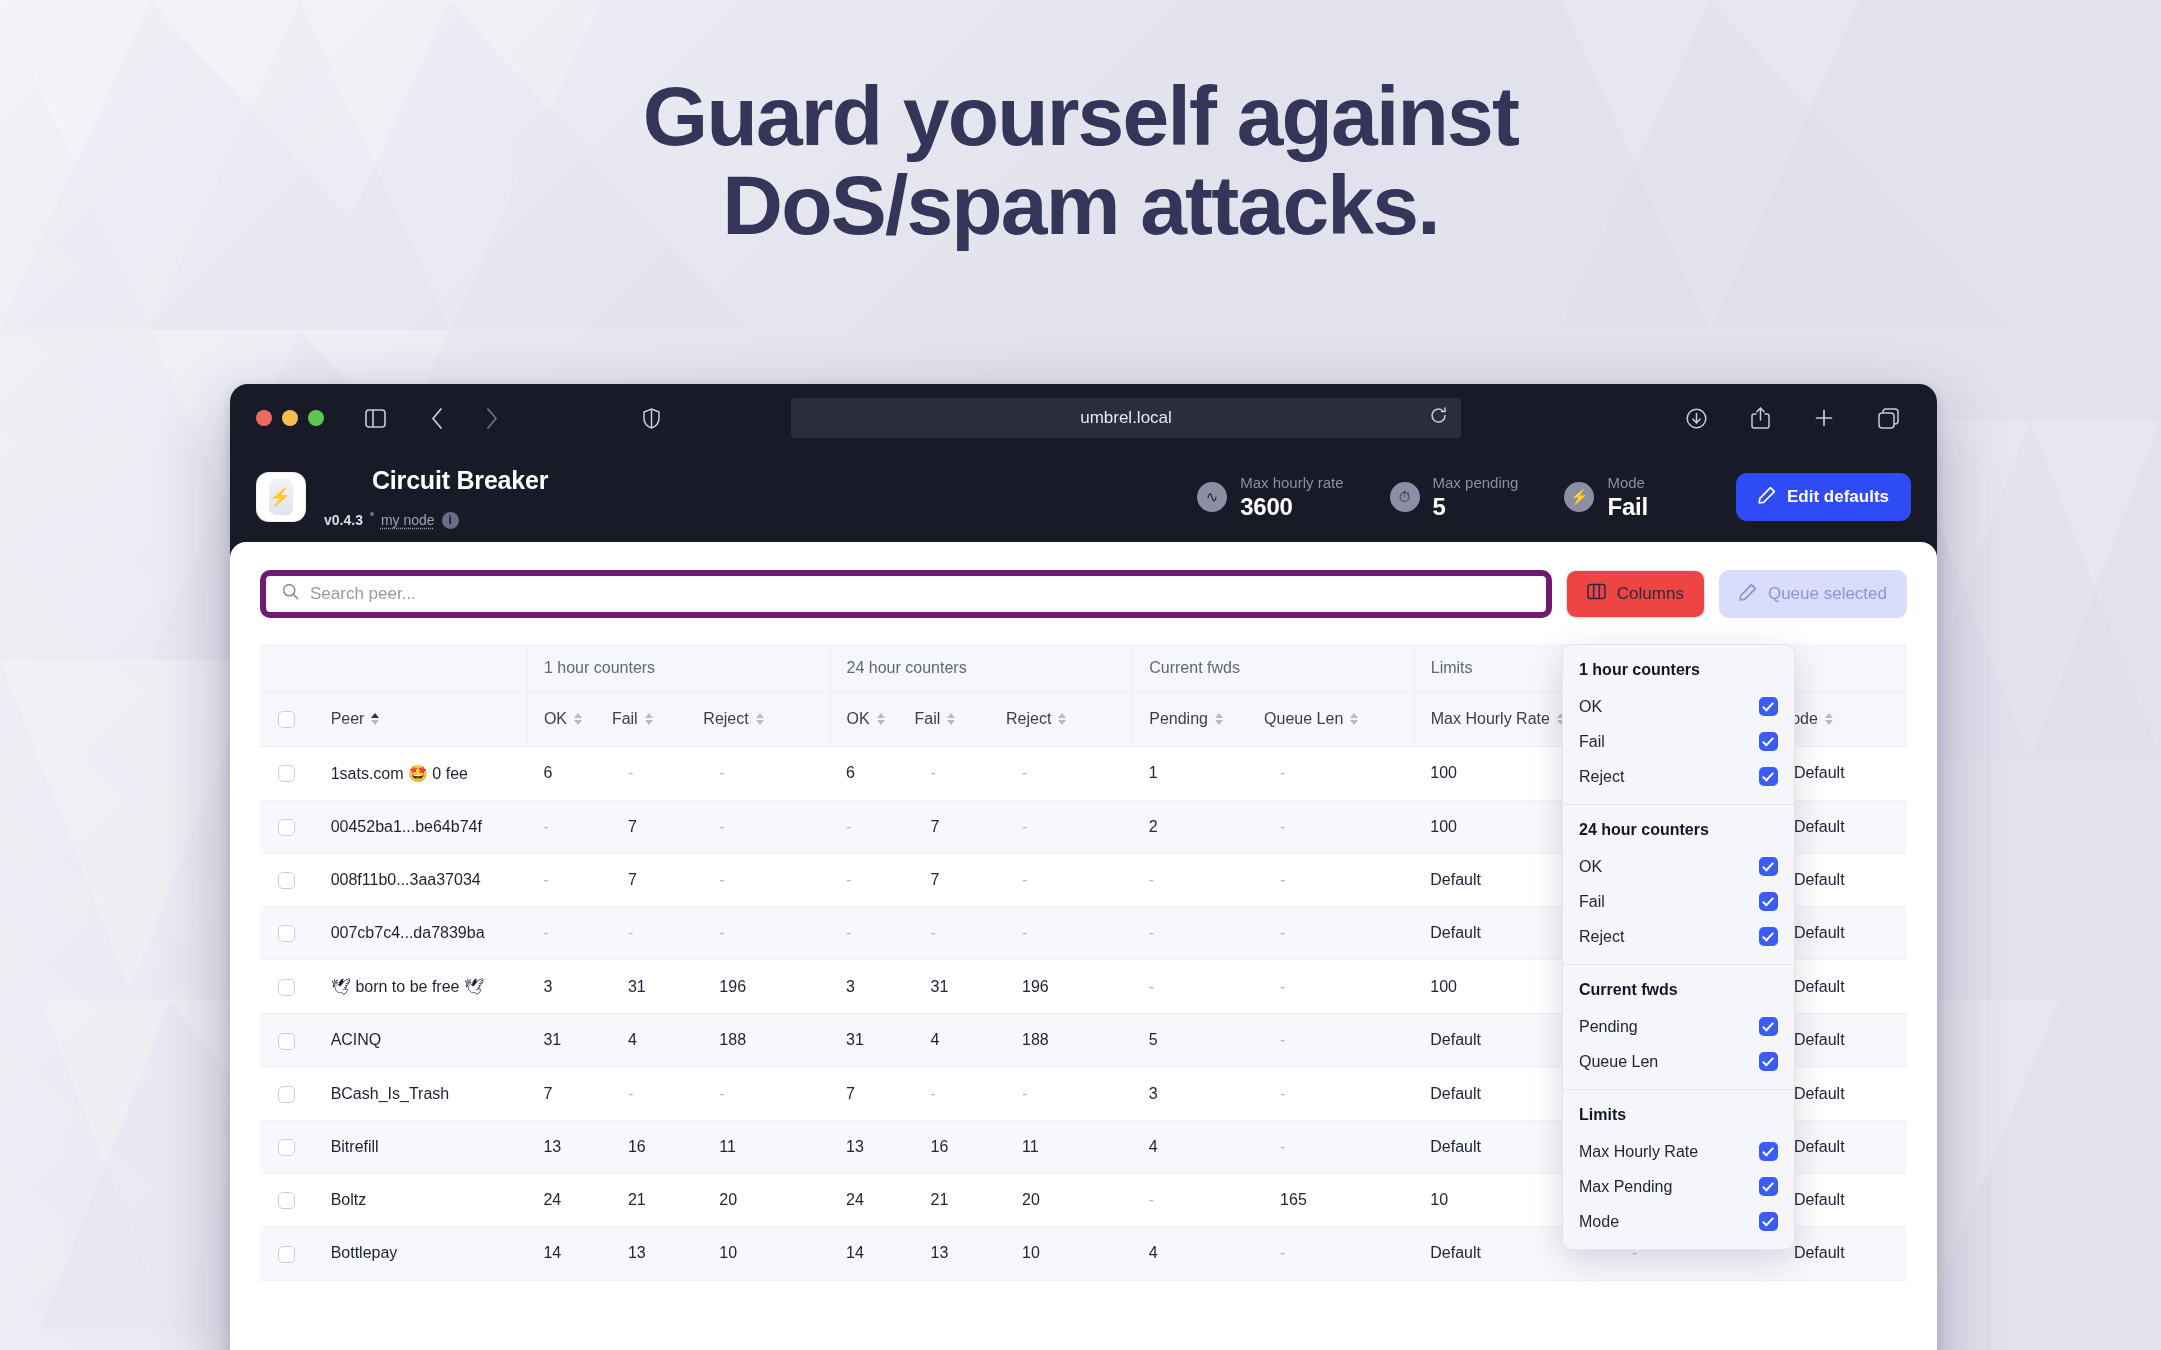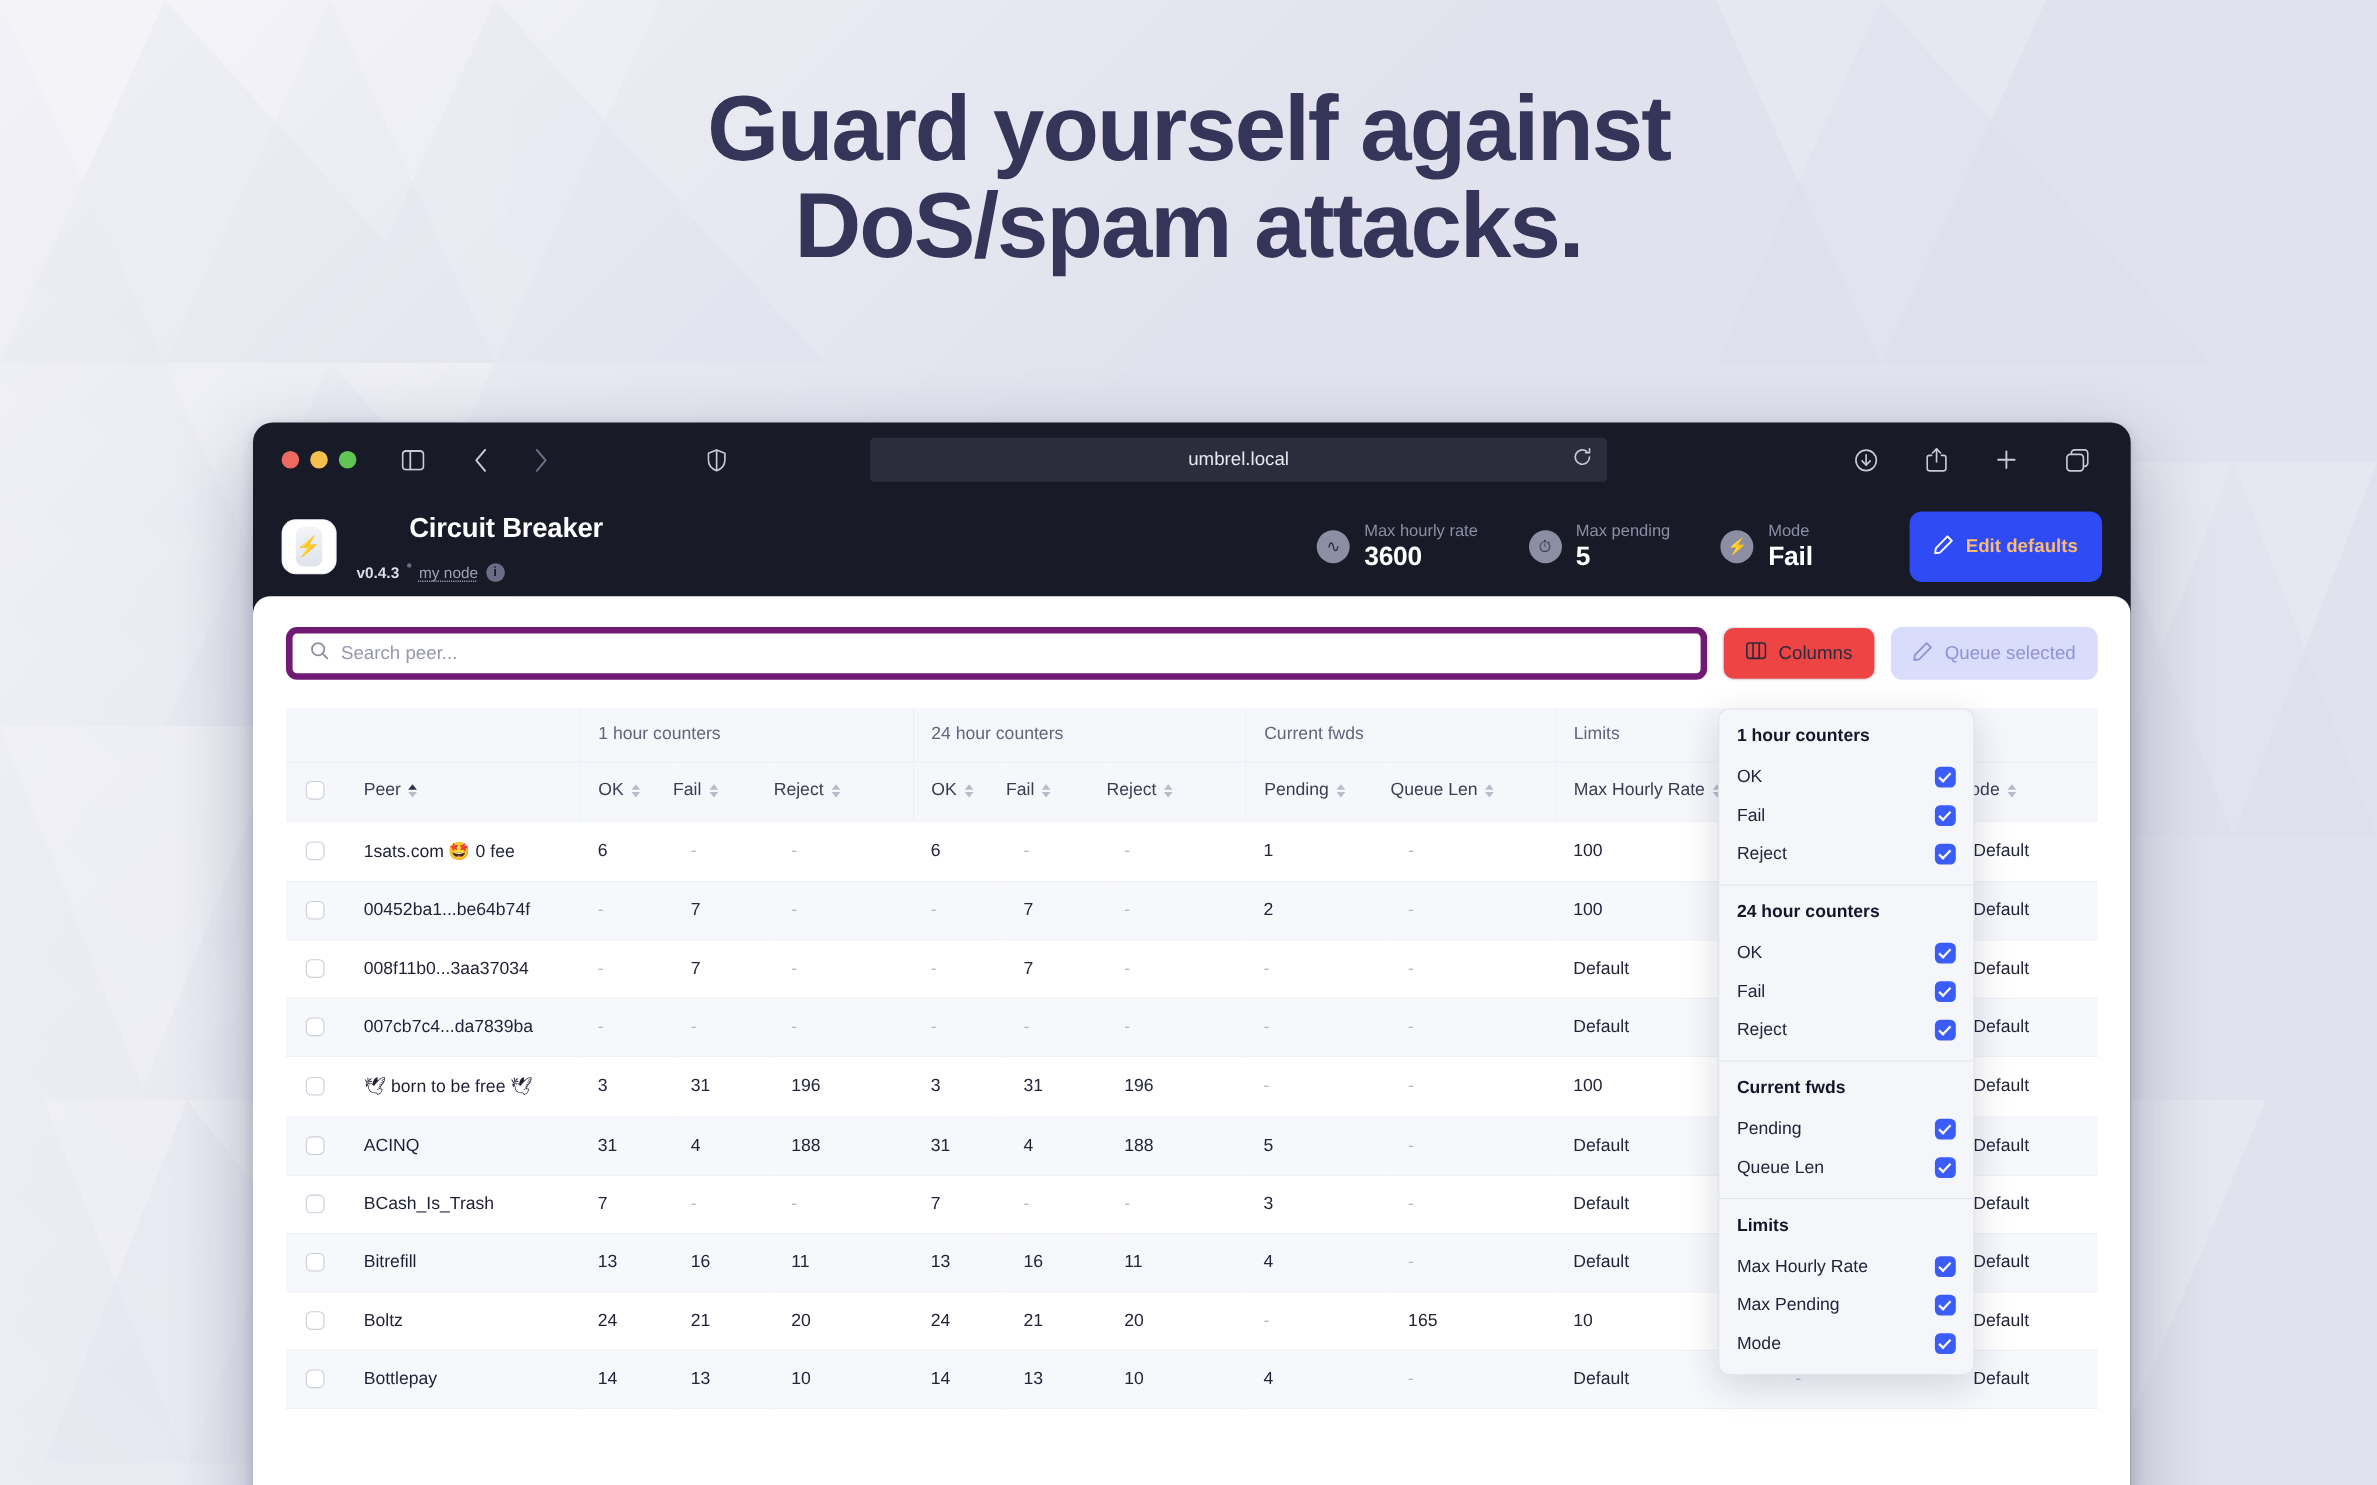--- a/index.html
+++ b/index.html
@@ -97,22 +97,22 @@
   .stat { display:flex; align-items:center; gap: 13px; }
   .stat .sicon {
     width: 30px; height: 30px; border-radius:50%; background:#8c8ea4;
     display:flex; align-items:center; justify-content:center; color:#2a2c3c; font-size:15px;
   }
   .stat .slabel { color:#8c8ea4; font-size: 15px; }
   .stat .svalue { color:#fff; font-size: 24px; font-weight:700; margin-top:2px; letter-spacing:-.2px; }
 
   .btn-editdefaults {
     margin-left: 42px;
-    background:#2f4bf5; color:#fdba74; border:none; border-radius: 11px;
-    height: 64px; padding: 0 22px; font-size: 17px; font-weight:600;
+    background:#2f4bf5; color:#ffffff; border:none; border-radius: 11px;
+    height: 48px; padding: 0 22px; font-size: 17px; font-weight:600;
     display:flex; align-items:center; gap: 11px; cursor:pointer;
     font-family:"Liberation Sans", sans-serif;
   }
 
   
   .content {
     background:#fff; border-radius: 16px 16px 0 0;
     margin: 0 0 0 0;
     height: 852px;
     position: relative;

